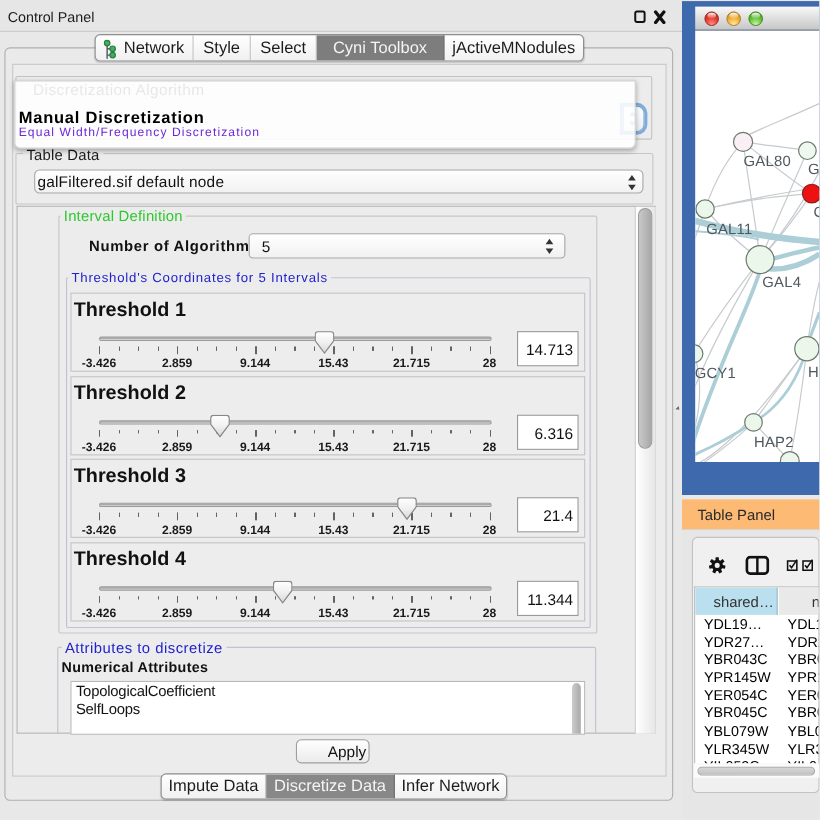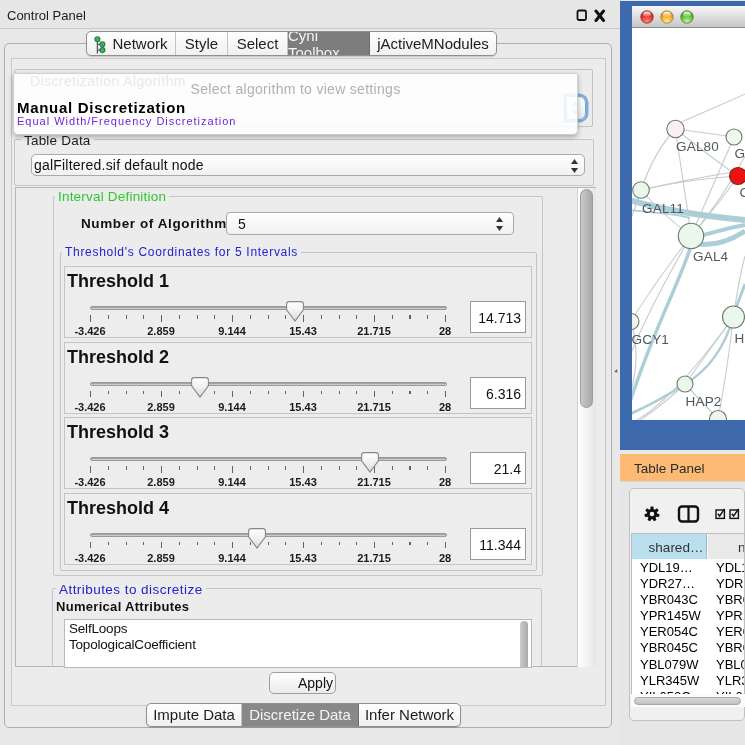--- a/index.html
+++ b/index.html
@@ -78,21 +78,21 @@
     <svg width="13" height="21" viewBox="0 0 13 21" style="margin:2px 5px 0 0">
       <path d="M3.4 6.5 V19.5 M3.4 10.3 H8.4 M3.4 16.1 H8.4" stroke="#555566" stroke-width="1.3" fill="none"></path>
       <circle cx="3.4" cy="5.2" r="2.5" fill="#4aab60" stroke="#268044" stroke-width="1.1"></circle>
       <circle cx="8.4" cy="10.3" r="2.5" fill="#4aab60" stroke="#268044" stroke-width="1.1"></circle>
       <circle cx="8.4" cy="16.1" r="2.5" fill="#4aab60" stroke="#268044" stroke-width="1.1"></circle>
     </svg>
     <span>Network</span>
     </div>
   <div class="s" style="width:52px;">Style</div>
   <div class="s" style="width:60px;">Select</div>
-  <div class="s sel" style="width:82px;">Cyni Toolbox</div>
+  <div class="s sel" style="width:116px;">Cyni Toolbox</div>
   <div class="s" style="width:126px;">jActiveMNodules</div>
 </div>
 
 <div class="group" style="left:14px;top:69px;width:579px;height:58px;"></div>
 <div class="abs" style="left:566px;top:96px;width:20px;height:24px;border-radius:0 7px 7px 0;background:linear-gradient(#ffffff,#e8edf2);border:1px solid #7aa5cc;box-shadow:0 0 0 2.5px rgba(96,156,214,0.8);">
   <svg style="position:absolute;left:3px;top:3px" width="10" height="16" viewBox="0 0 10 16">
     <path d="M5 1 L8 5.5 H2 Z" fill="#9aa2aa"></path>
       <path d="M5 15 L2 10.5 H8 Z" fill="#9aa2aa"></path>
   </svg>
 </div>
@@ -219,35 +219,34 @@
     </svg>
     <div class="vbox">11.344</div>
   </div>
 
 <div class="abs" style="left:16px;top:577px;width:560px;height:90px;overflow:hidden;">
   <div class="group" style="left:36px;top:11px;width:490px;height:120px;border-color:#c0c3cf;"></div>
 </div>
 <div class="glabel" style="left:56px;top:582px;font-size:13.5px;letter-spacing:0.45px;color:#2222cc;">Attributes to discretize</div>
 <div class="abs" style="left:56px;top:599px;font-size:13px;font-weight:bold;letter-spacing:0.3px;color:#111;">Numerical Attributes</div>
 <div class="abs" id="numlist">
+  <div>TopologicalCoefficient</div>
   <div>SelfLoops</div>
-  <div>TopologicalCoefficient</div>
 </div>
 <div class="abs" style="left:520px;top:621px;width:8px;height:46px;background:linear-gradient(90deg,#cccccc,#a9a9a9);border-radius:4px 4px 0 0;"></div>
 
 <div class="aquabtn" style="left:269px;top:672px;width:67px;height:22px;">Apply</div>
 
 <div class="seg" style="left:146px;top:703px;height:23.5px;" id="btabs">
   <div class="s" style="width:95px;">Impute Data</div>
   <div class="s sel" style="width:117px;">Discretize Data</div>
   <div class="s" style="width:101px;">Infer Network</div>
 </div>
 
 <div class="abs" id="popup">
-  <div class="hdr">Select algorithm to view settings</div>
   <div class="i1">Manual Discretization</div>
   <div class="i2">Equal Width/Frequency Discretization</div>
 </div>
 
 <svg class="abs" style="left:613px;top:368px" width="6" height="7" viewBox="0 0 6 7">
     <path d="M1 4 L4 1 L4.6 4.6 Z" fill="#6a6a6a"></path>
   </svg>
 <div class="abs" id="netframe"></div>
 <div class="abs" id="nettitle"></div>
 <svg class="abs" style="left:639px;top:9px" width="56" height="16" viewBox="0 0 56 16">

